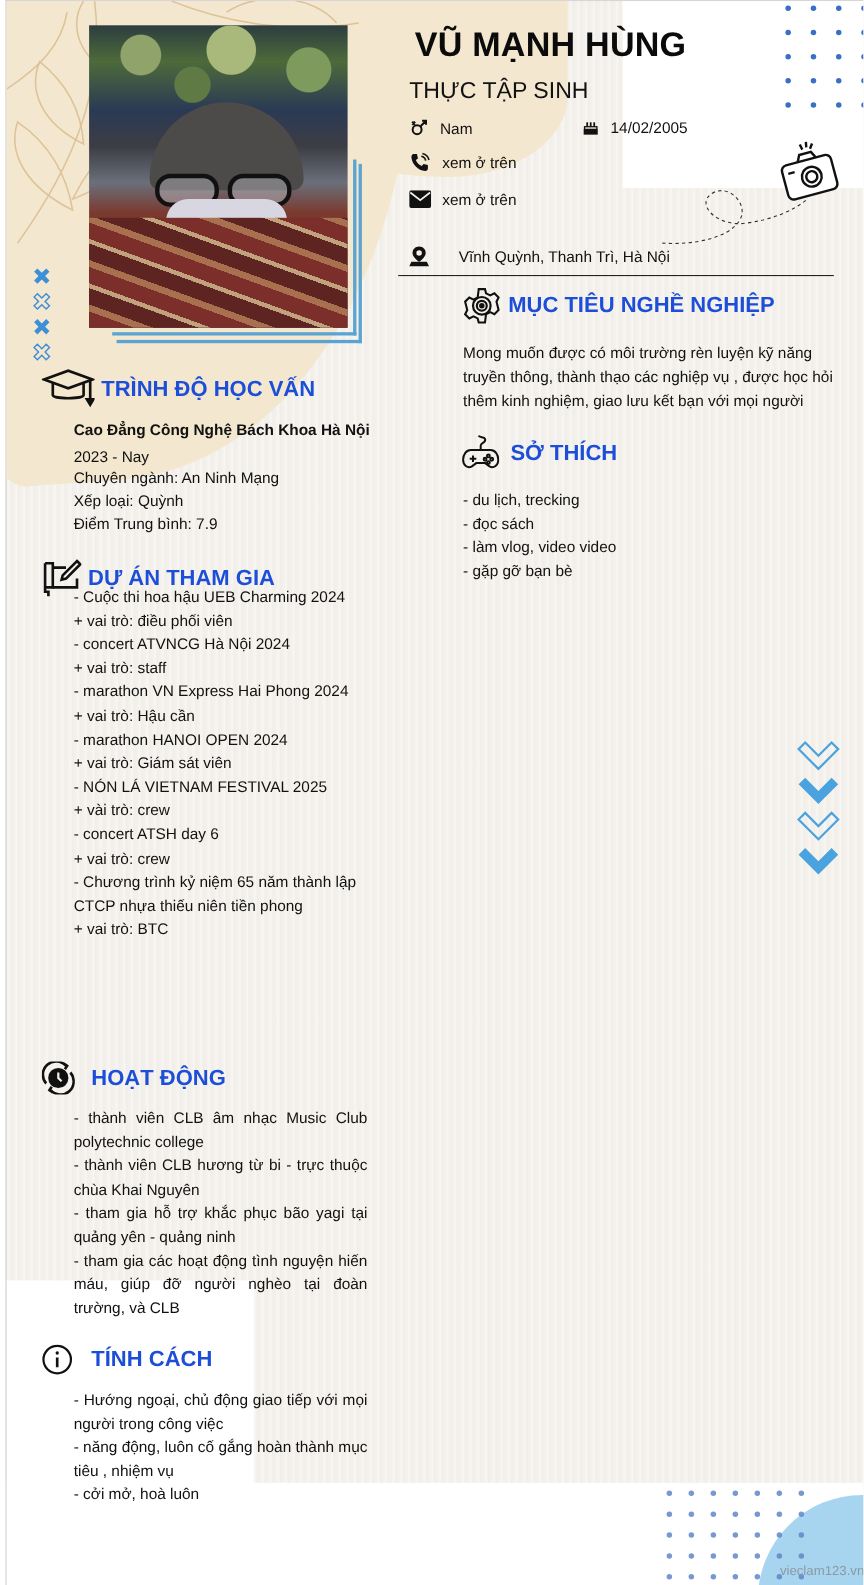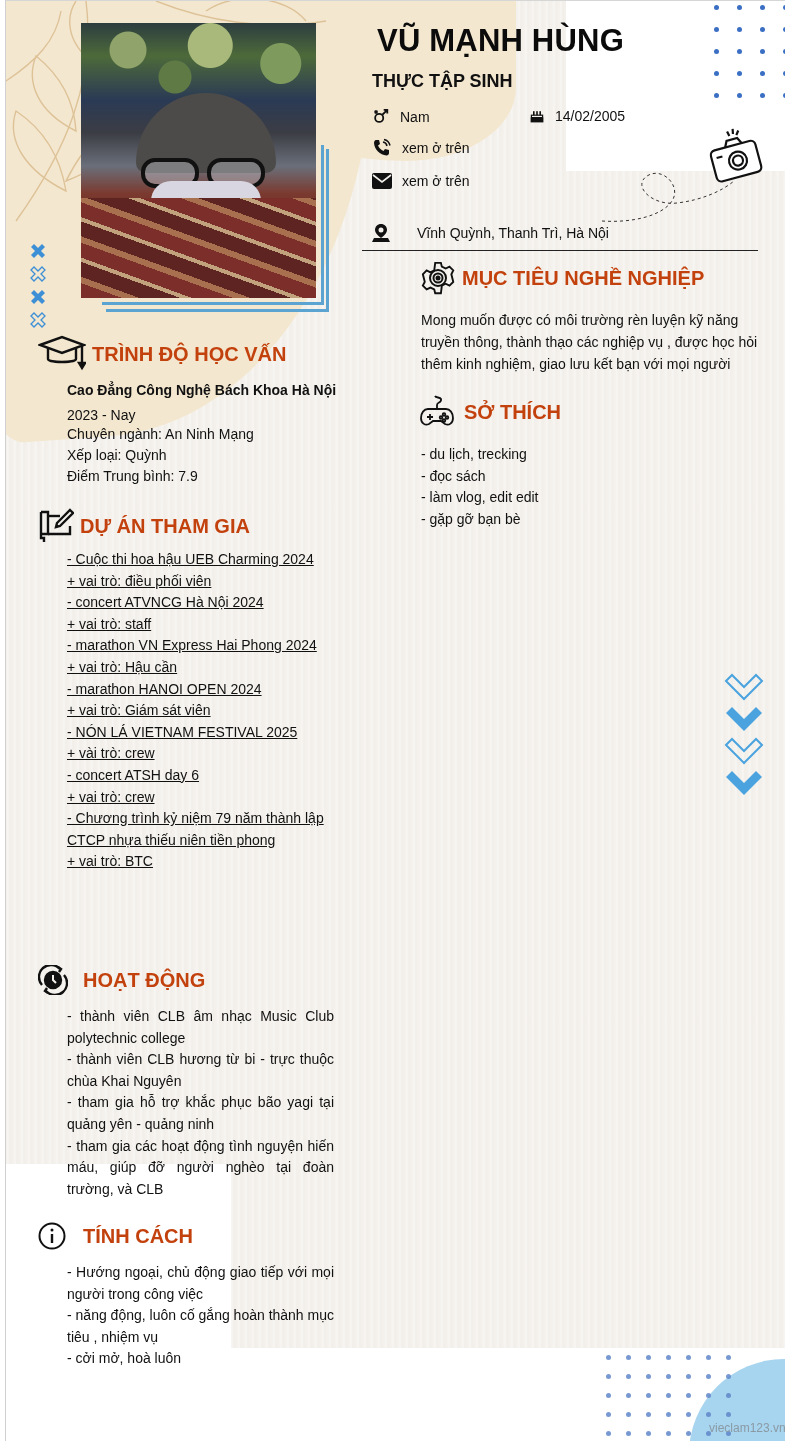--- a/index.html
+++ b/index.html
@@ -34,29 +34,29 @@
   .photo .glasses { position: absolute; left: 60px; top: 135px; width: 130px; height: 32px; }
   .photo .glasses i { position: absolute; top: 0; width: 58px; height: 30px; border: 4px solid #111; border-radius: 14px; background: rgba(200,200,210,0.4); }
   .photo .mask { position: absolute; left: 70px; top: 158px; width: 110px; height: 40px; background: #d8d6e0; border-radius: 20px; }
   .photo .scarf { position: absolute; left: 0; top: 175px; width: 100%; height: 100px; background:
       repeating-linear-gradient(20deg, #7b2e2a 0 14px, #a8704f 14px 20px, #5d2422 20px 34px, #c2a27d 34px 38px); }
 
   .crosses { position: absolute; left: 22px; top: 240px; width: 22px; }
   .crosses svg { display: block; margin-bottom: 3px; }
 
   .name { position: absolute; left: 371px; top: 22px; font-size: 31px; font-weight: 700; letter-spacing: 0.2px; color: #0b0b0b; }
-  .role { position: absolute; left: 366px; top: 70px; font-size: 18px; font-weight: 700; color: #111; }
+  .role { position: absolute; left: 366px; top: 70px; font-size: 21px; font-weight: 400; color: #111; }
   .info-row { position: absolute; display: flex; align-items: center; font-size: 14px; color: #111; }
   .info-row svg { margin-right: 10px; flex-shrink: 0; }
   .divider { position: absolute; left: 356px; top: 249px; width: 396px; height: 1px; background: #222; }
 
   .camera { position: absolute; left: 700px; top: 126px; }
   .dash-path { position: absolute; left: 596px; top: 160px; }
 
-  .sec-title { position: absolute; display: flex; align-items: center; font-size: 20px; font-weight: 700; color: #c2410c; }
+  .sec-title { position: absolute; display: flex; align-items: center; font-size: 20px; font-weight: 700; color: #1d4ed8; }
   .sec-title svg { margin-right: 6px; }
   .txt { position: absolute; font-size: 14px; line-height: 21.6px; color: #111; }
   .txt p { margin: 0; }
   .justify p { text-align: justify; text-align-last: left; }
   .bold { font-weight: 700; }
 
   .chevrons { position: absolute; left: 718px; top: 670px; }
   .chevrons svg { display: block; margin-bottom: 2px; }
 
   .watermark { position: absolute; left: 703px; top: 1420px; font-size: 12px; color: #8a9aa5; }
@@ -254,34 +254,34 @@
   <div class="sec-title" style="left:32px; top:507px;">
     <svg width="36" height="36" viewBox="0 0 36 36" fill="none" stroke="#111" stroke-width="2.4">
         <path d="M3 4 V30 H6 V34"></path>
         <path d="M3 4 H10 V26 H3"></path>
         <path d="M10 8 H22"></path>
         <path d="M10 26 H32 V18"></path>
         <path d="M32 2 L35 5 L22 18 L18 19 L19 15 Z"></path>
       </svg>
     <span>DỰ ÁN THAM GIA</span>
   </div>
-  <div class="txt" style="left:61px; top:548px; width:290px;text-decoration:underline;">
+  <div class="txt" style="left:61px; top:531px; width:290px;">
     <p>- Cuộc thi hoa hậu UEB Charming 2024</p>
     <p>+ vai trò: điều phối viên</p>
     <p>- concert ATVNCG Hà Nội 2024</p>
     <p>+ vai trò: staff</p>
     <p>- marathon VN Express Hai Phong 2024</p>
     <p>+ vai trò: Hậu cần</p>
     <p>- marathon HANOI OPEN 2024</p>
     <p>+ vai trò: Giám sát viên</p>
     <p>- NÓN LÁ VIETNAM FESTIVAL 2025</p>
     <p>+ vài trò: crew</p>
     <p>- concert ATSH day 6</p>
     <p>+ vai trò: crew</p>
-    <p style="width:268px;">- Chương trình kỷ niệm 79 năm thành lập CTCP nhựa thiếu niên tiền phong</p>
+    <p style="width:268px;">- Chương trình kỷ niệm 65 năm thành lập CTCP nhựa thiếu niên tiền phong</p>
     <p>+ vai trò: BTC</p>
   </div>
 
   <div class="sec-title" style="left:32px; top:964px;">
     <svg width="30" height="30" viewBox="0 0 30 30" fill="none" stroke="#111" stroke-width="2.4">
         <circle cx="15" cy="15" r="8" fill="#111"></circle>
         <path d="M15 10 V15 L18 18" stroke="#f4f1ec" stroke-width="2"></path>
         <path d="M4 20 A12 12 0 0 1 22 4"></path>
         <path d="M26 10 A12 12 0 0 1 8 26"></path>
         <path d="M20 2 L23 4 L21 7"></path>
@@ -329,21 +329,21 @@
         <circle cx="24" cy="19.5" r="1.3"></circle>
         <circle cx="27" cy="22.5" r="1.3"></circle>
         <circle cx="24" cy="25.5" r="1.3"></circle>
         <circle cx="21" cy="22.5" r="1.3"></circle>
       </svg>
     <span style="margin-left:4px;">SỞ THÍCH</span>
   </div>
   <div class="txt" style="left:415px; top:443px; width:300px;">
     <p>- du lịch, trecking</p>
     <p>- đọc sách</p>
-    <p>- làm vlog, edit edit</p>
+    <p>- làm vlog, video video</p>
     <p>- gặp gỡ bạn bè</p>
   </div>
 
   <div class="chevrons">
     <svg width="40" height="30" viewBox="0 0 40 30">
         <path d="M2 10 L8 4 L20 16 L32 4 L38 10 L20 28 Z" fill="none" stroke="#4aa3df" stroke-width="2"></path>
       </svg>
     <svg width="40" height="30" viewBox="0 0 40 30">
         <path d="M2 10 L8 4 L20 16 L32 4 L38 10 L20 28 Z" fill="#4aa3df"></path>
       </svg>

